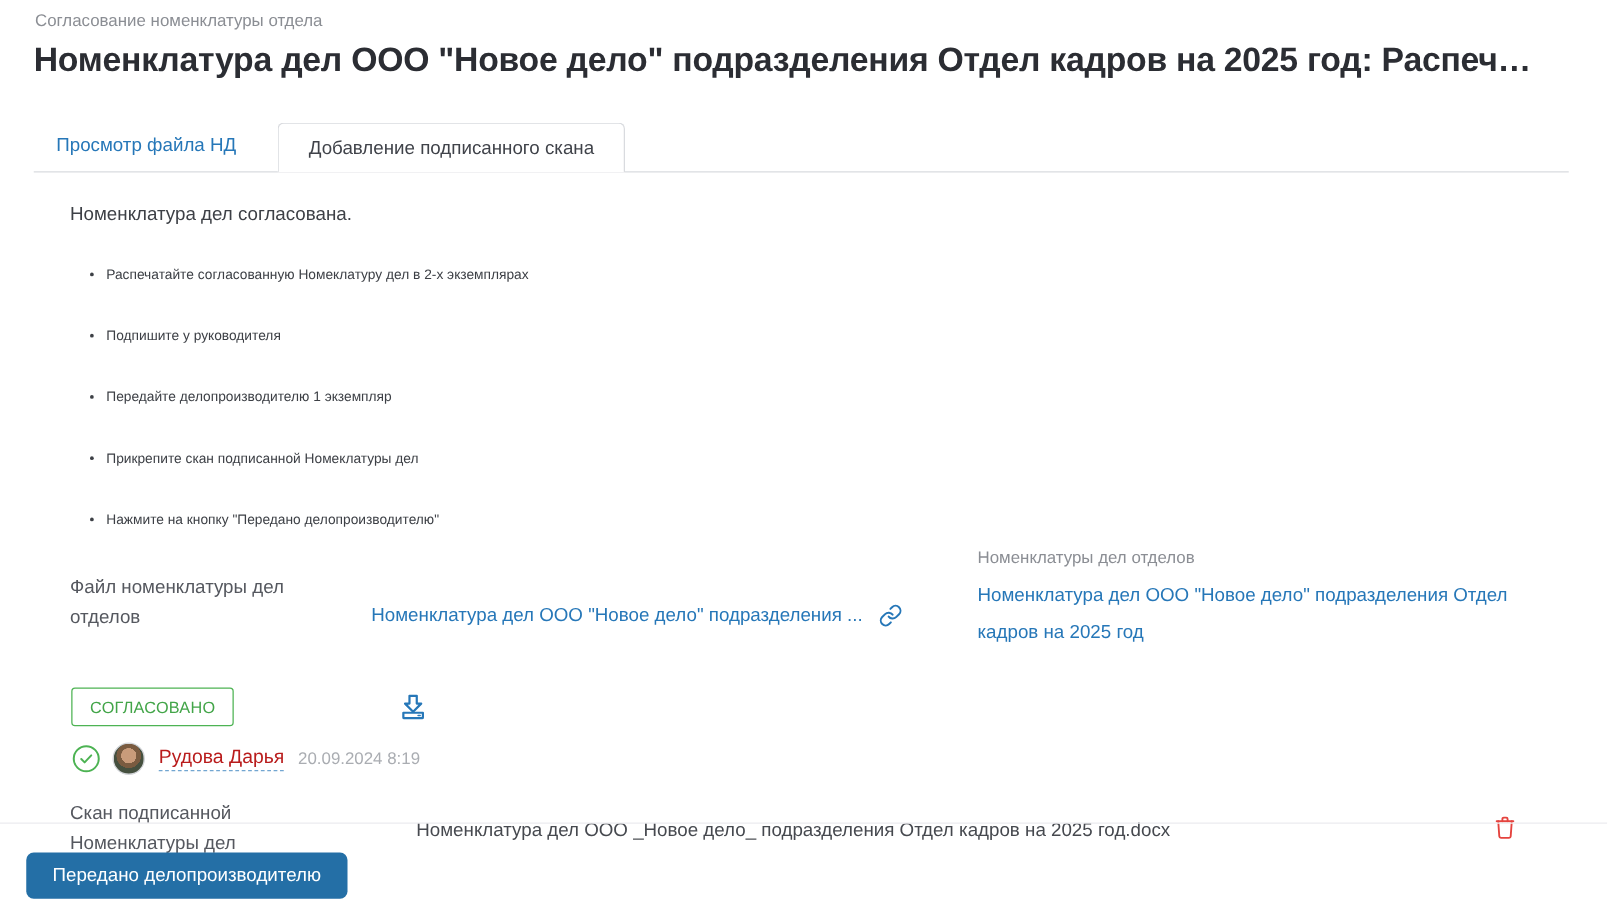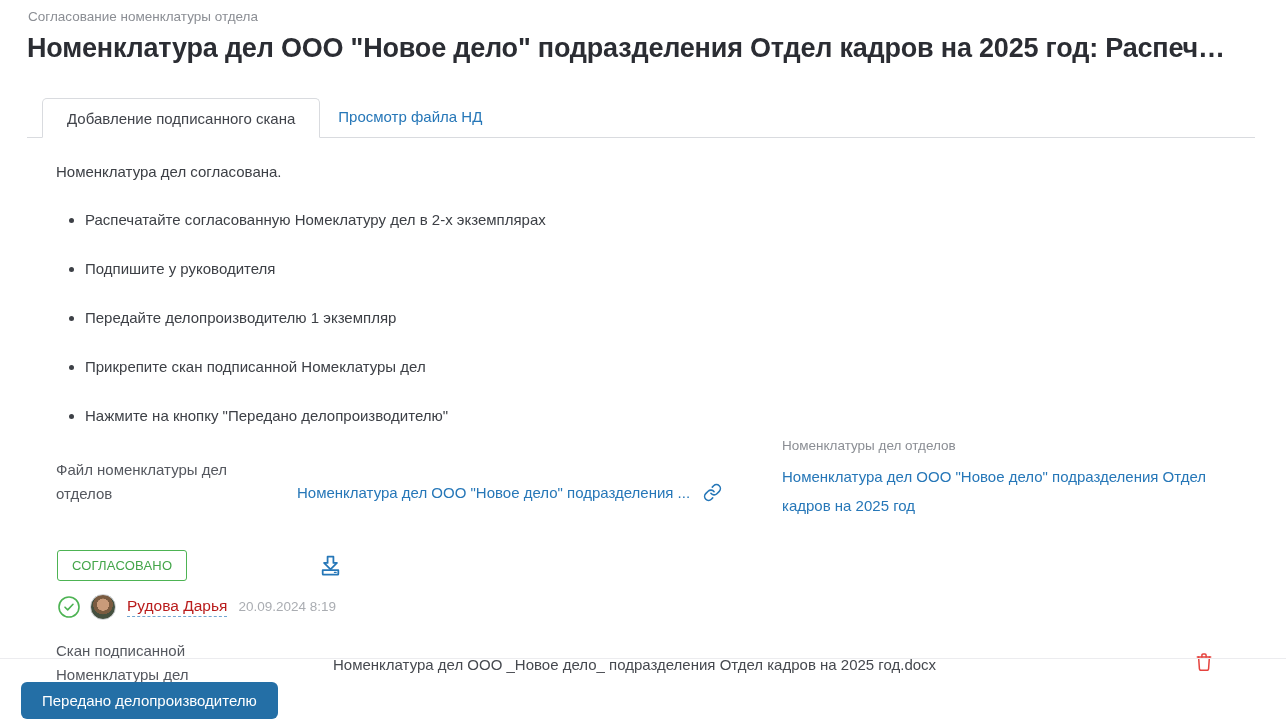--- a/index.html
+++ b/index.html
@@ -73,21 +73,21 @@
     font-size: 15px;
     line-height: 18px;
     color: #3d4046;
   }
   .instructions {
     margin-top: 19px;
     padding-left: 29px;
     list-style: disc;
   }
   .instructions li {
-    font-size: 15px;
+    font-size: 11px;
     line-height: 20px;
     margin-bottom: 8px;
     color: #3d4046;
     margin-top: 29px;
   }
 
   .field-row { display: flex; align-items: center; margin-top: 18px; min-height: 66px; }
   .field-label {
     flex: 0 0 175px;
     margin-right: 66px;
@@ -200,22 +200,22 @@
 </head>
 <body>
 
 <div class="page">
 
   <div class="breadcrumb">Согласование номенклатуры отдела</div>
 
   <h1 class="page-title">Номенклатура дел ООО "Новое дело" подразделения Отдел кадров на 2025 год: Распеч…</h1>
 
   <div class="tabbar">
+    <div class="tab inactive">Просмотр файла НД</div>
     <div class="tab active">Добавление подписанного скана</div>
-    <div class="tab inactive">Просмотр файла НД</div>
   </div>
 
   <div class="content">
 
     <p class="intro">Номенклатура дел согласована.</p>
 
     <ul class="instructions">
       <li>Распечатайте согласованную Номеклатуру дел в 2-х экземплярах</li>
       <li>Подпишите у руководителя</li>
       <li>Передайте делопроизводителю 1 экземпляр</li>

